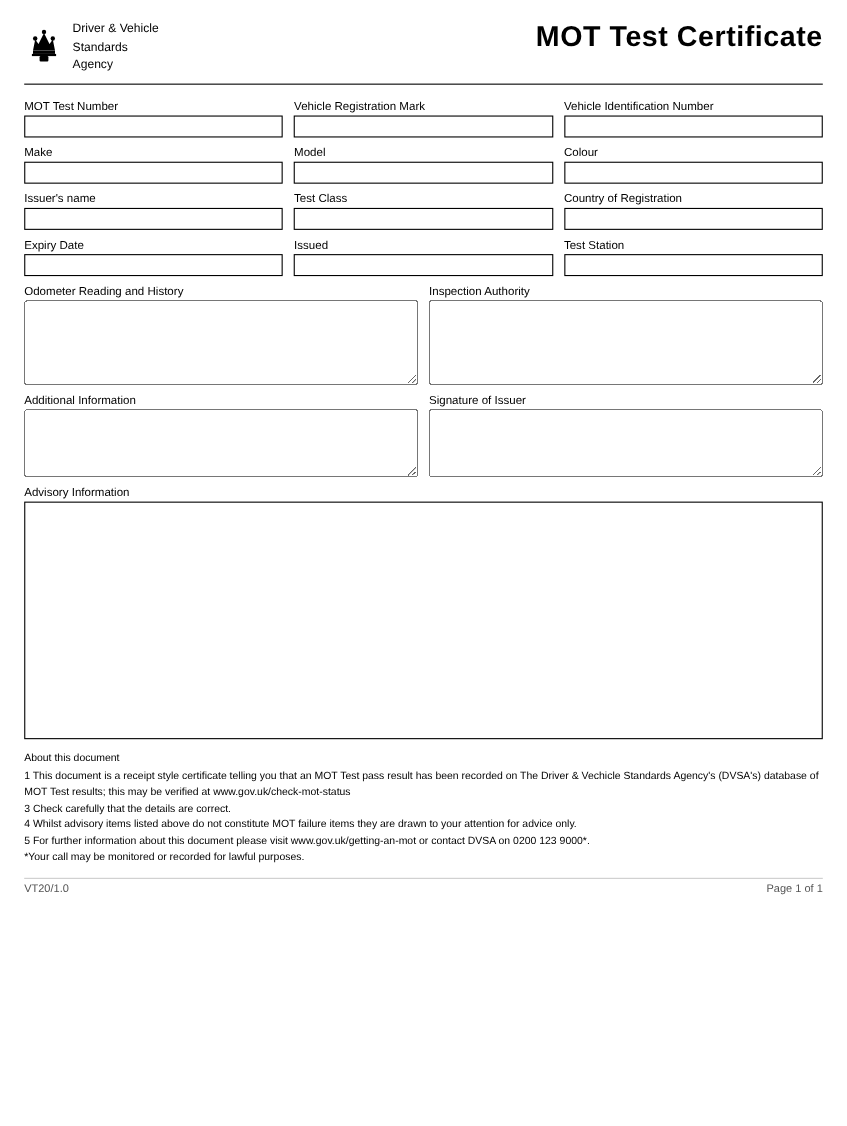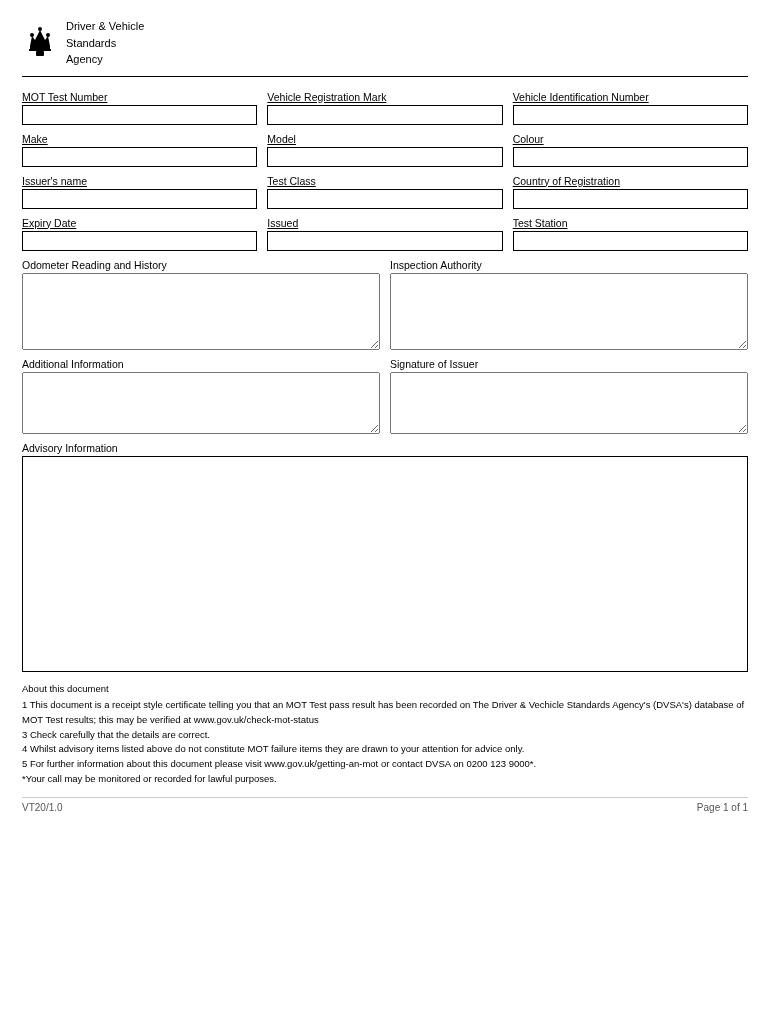--- a/index.html
+++ b/index.html
@@ -47,21 +47,20 @@
     }
     .field {
       display: flex;
       flex-direction: column;
       flex: 1;
     }
     .field label {
       font-size: 10.5px;
       margin-bottom: 2px;
       color: #000;
-      text-decoration: underline;
     }
     .field input[type="text"] {
       border: 1px solid #000;
       height: 20px;
       width: 100%;
       font-size: 11px;
       padding: 1px 3px;
       outline: none;
       background: #fff;
     }
@@ -137,20 +136,21 @@
 
         <rect x="14" y="33" width="8" height="5" rx="1"></rect>
       </g>
     </svg>
     <div class="agency-name">
       <div>Driver &amp; Vehicle</div>
       <div>Standards</div>
       <div>Agency</div>
     </div>
   </div>
+  <div class="title">MOT Test Certificate</div>
 </div>
 
 <div class="form-section">
   <div class="field">
     <label>MOT Test Number</label>
     <input type="text" style="">
   </div>
   <div class="field">
     <label>Vehicle Registration Mark</label>
     <input type="text" style="">

